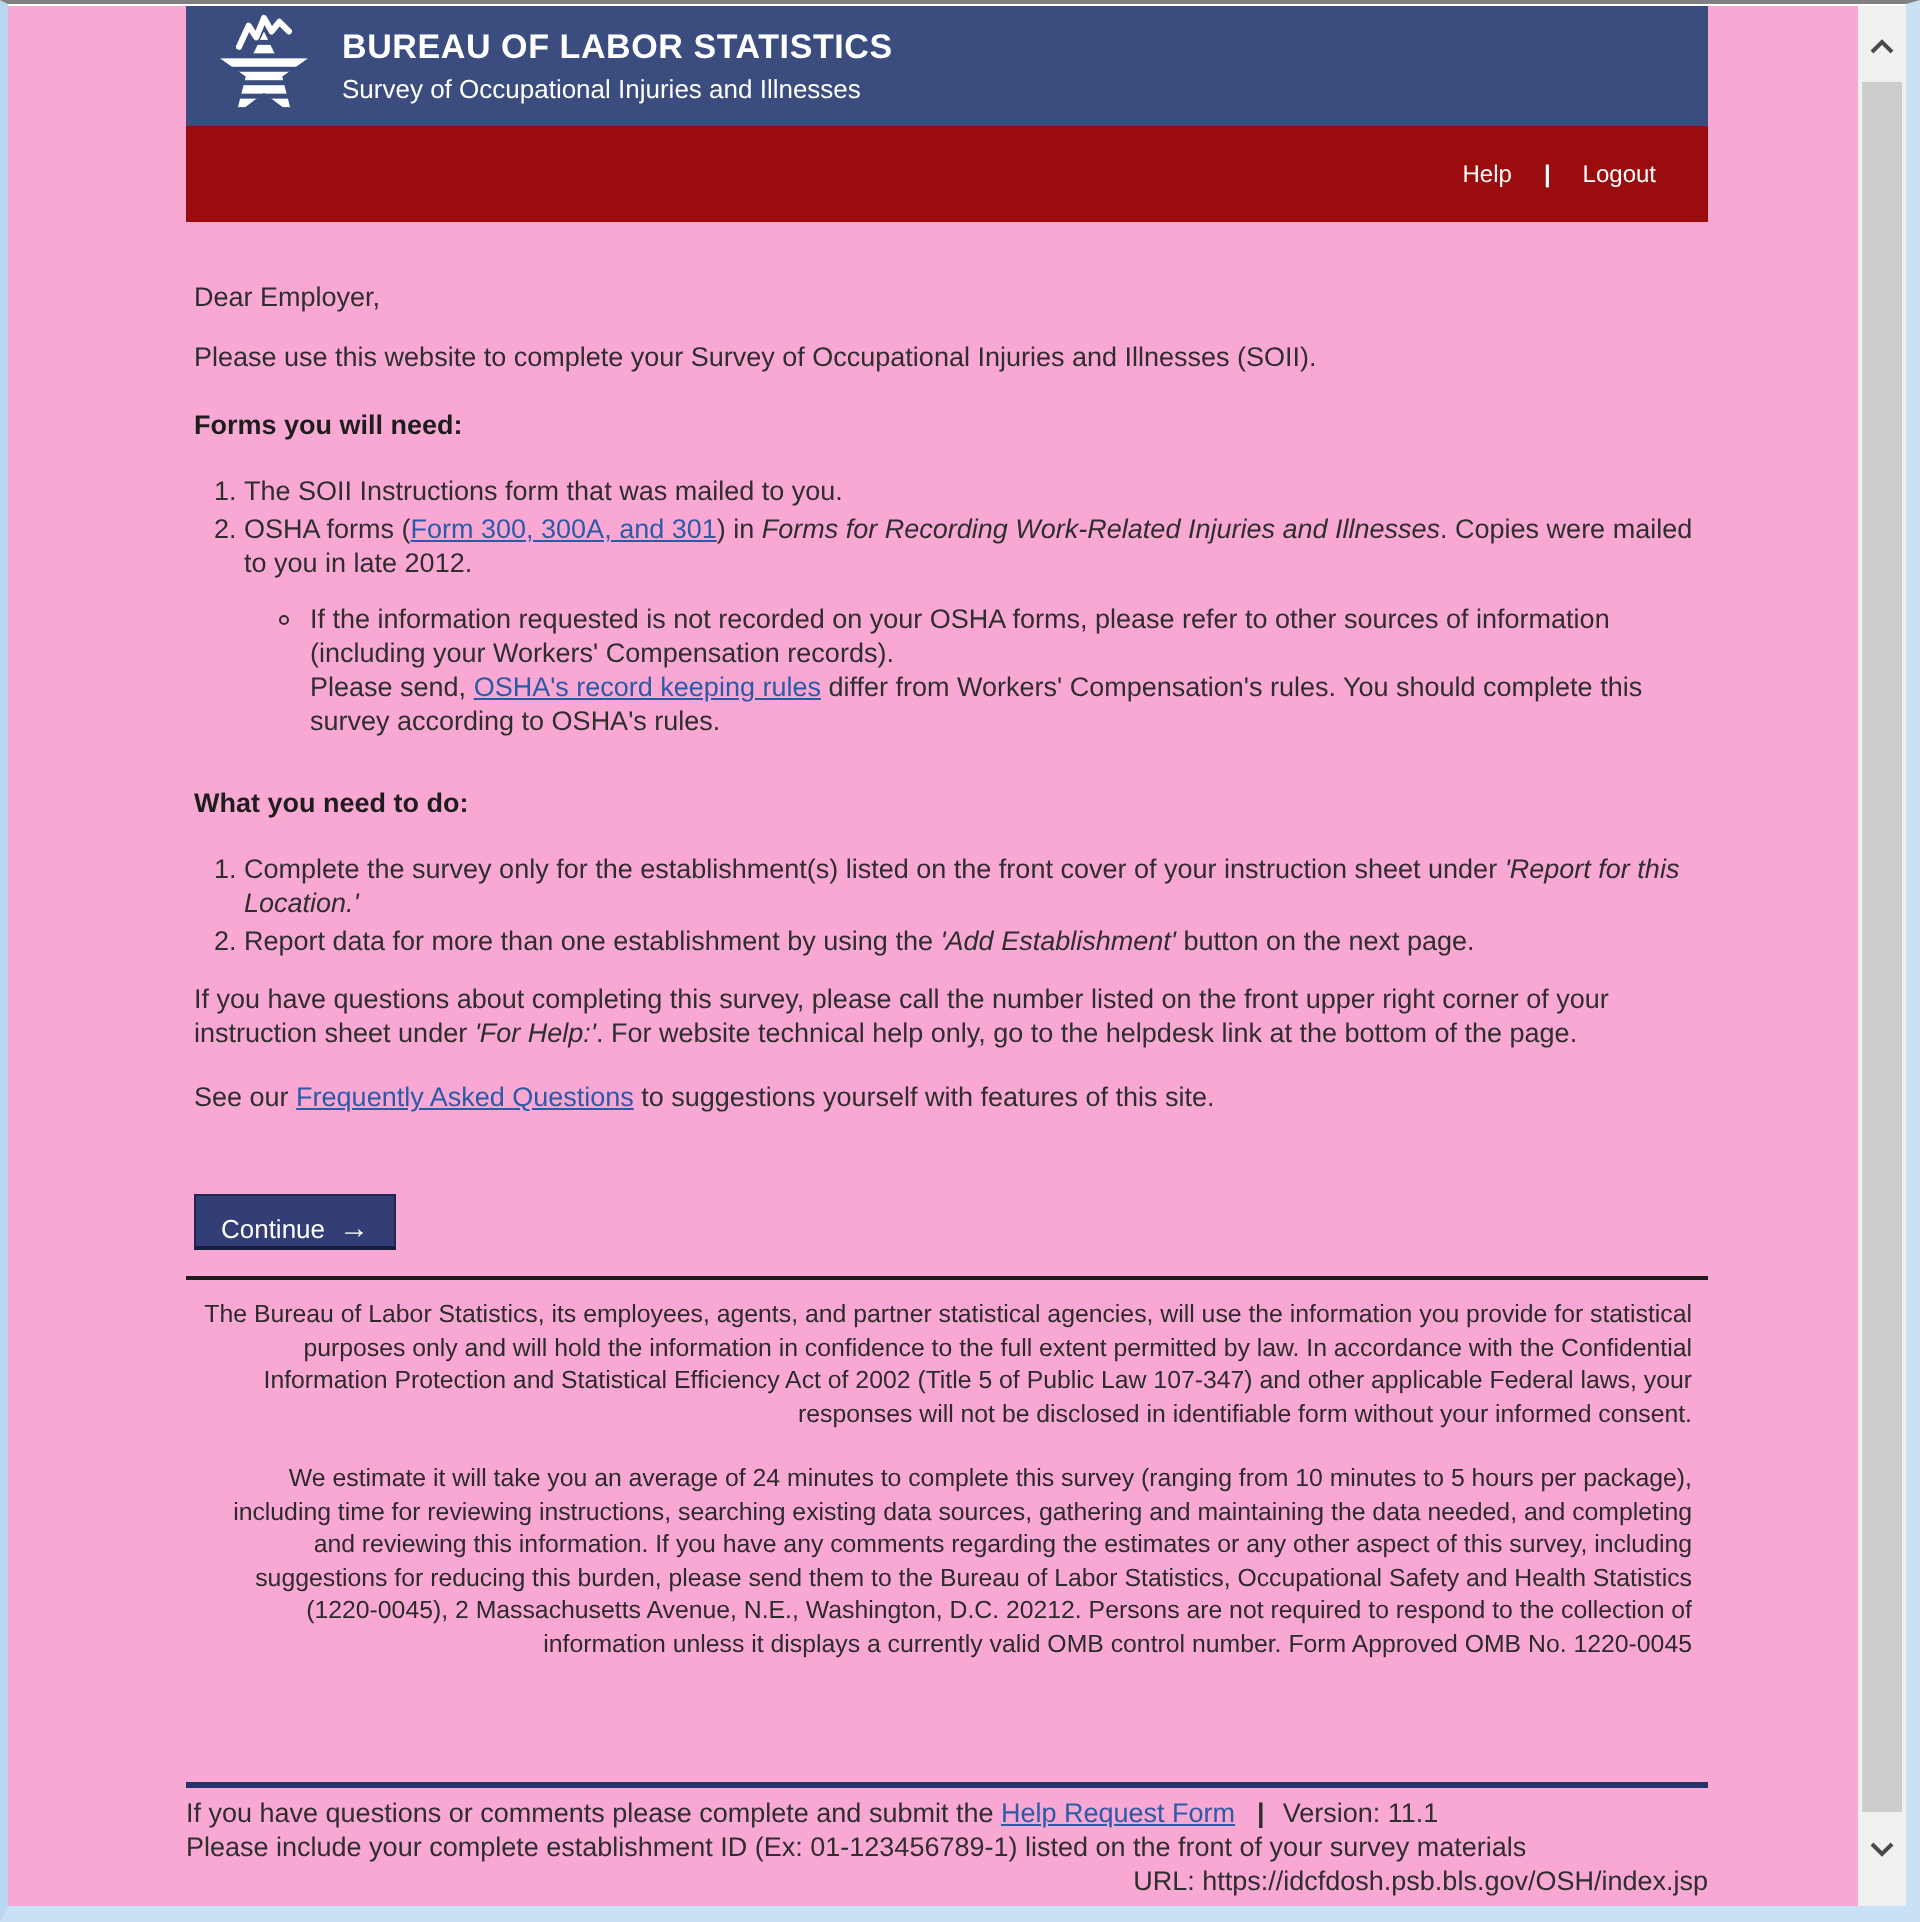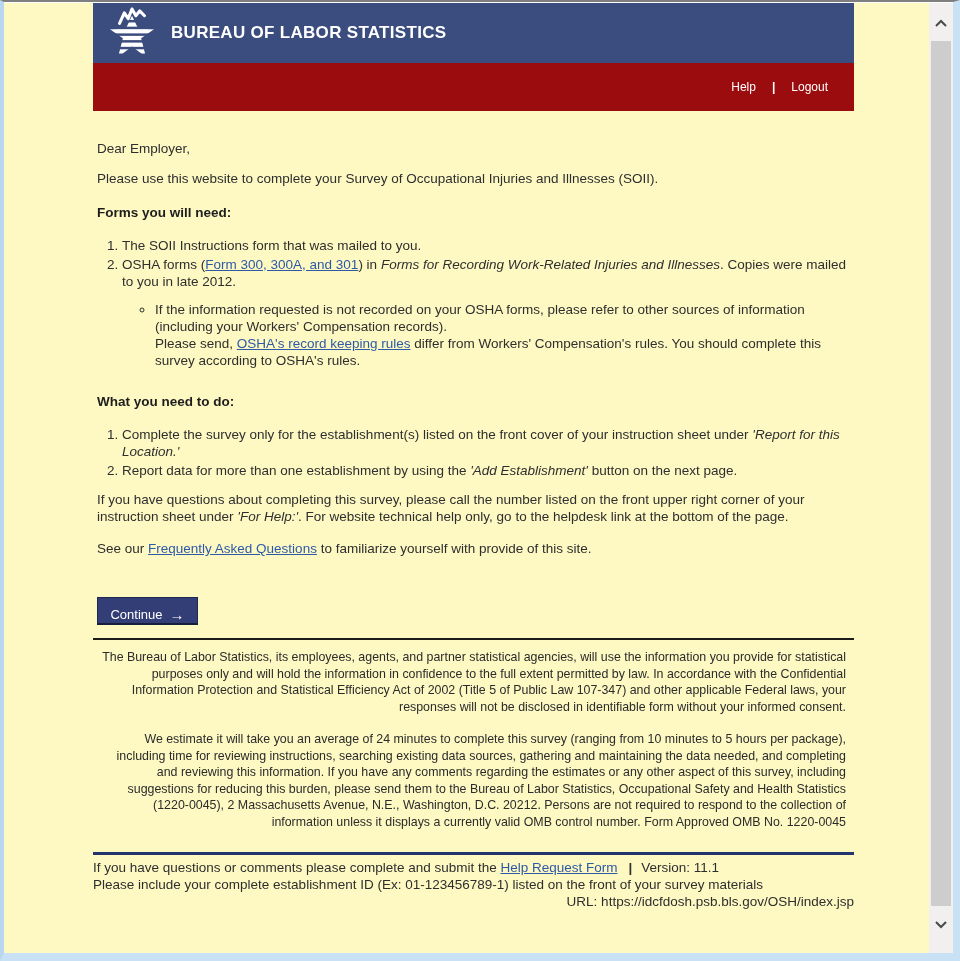--- a/index.html
+++ b/index.html
@@ -5,21 +5,21 @@
   html,body{margin:0;padding:0;background:#e9eef3;}
   body{font-family:"Liberation Sans", sans-serif;}
   .window{
     position:relative;width:960px;height:961px;box-sizing:border-box;
     border-top:2px solid #7f7f7f;
     border-left:4px solid #b9d7f0;
     border-right:7px solid #c9e1f5;
     border-bottom:8px solid #c9e1f5;
     background:#ffffff;overflow:hidden;
   }
-  .content{position:relative;width:100%;height:100%;background:#fef9c3;}
+  .content{position:relative;width:100%;height:100%;background:#f9a8d4;}
   .page{margin-left:89px;width:761px;}
 
   
   .masthead{
     margin-top:1px;height:60px;background:#3b4c7e;color:#fff;
     display:flex;align-items:center;padding-left:15px;box-sizing:border-box;
   }
   .logo-wrap{width:48px;height:52px;margin-right:15px;flex:0 0 auto;}
   .mast-text{display:flex;flex-direction:column;justify-content:center;}
   .mast-title{font-size:17px;font-weight:bold;letter-spacing:.3px;line-height:1.15;}
@@ -55,21 +55,21 @@
   }
   .arrow{font-weight:bold;font-size:15px;line-height:1;}
 
   hr.thin-rule{margin:13px 0 0 0;border:none;border-top:2px solid #1c1c1c;}
 
   .disclaimer{margin-top:9px;padding:0 8px 0 5px;font-size:12.4px;line-height:16.5px;color:#2b2b2b;}
   .disclaimer p{margin:0;text-align:right;}
   .disclaimer p + p{margin-top:16px;}
 
   
-  footer{position:absolute;left:89px;width:761px;top:849px;font-size:13.5px;color:#2e2e2e;line-height:16.5px;}
+  footer{position:absolute;left:89px;width:761px;top:888px;font-size:13.5px;color:#2e2e2e;line-height:16.5px;}
   footer hr{border:none;border-top:3px solid #23336c;margin:0 0 5px 0;}
   footer a{color:#2d5aa7;text-decoration:underline;cursor:pointer;}
   .f-pipe{font-weight:bold;margin:0 9px 0 11px;}
   .f-url{text-align:right;margin-top:1px;}
 
   
   .scrollbar{position:absolute;top:0;right:0;width:24px;height:100%;background:#f1f0ee;z-index:6;}
   .sb-btn{position:absolute;left:0;width:100%;height:24px;display:flex;align-items:center;justify-content:center;cursor:pointer;}
   .sb-up{top:8px;}
   .sb-down{bottom:18px;}
@@ -96,20 +96,21 @@
               <rect x="0" y="23" width="50" height="4.4" fill="#fff"></rect>
               <rect x="0" y="30" width="50" height="4.4" fill="#fff"></rect>
               <rect x="0" y="37" width="50" height="4.4" fill="#fff"></rect>
               <rect x="0" y="44" width="50" height="4.4" fill="#fff"></rect>
             </g>
             <polyline points="12,17 17,6 21,12 25,2 29,9 33,4 38,9" fill="none" stroke="#fff" stroke-width="3.2" stroke-linecap="round" stroke-linejoin="round"></polyline>
           </svg>
         </span>
         <div class="mast-text">
           <div class="mast-title">BUREAU OF LABOR STATISTICS</div>
+          <div class="mast-sub">Survey of Occupational Injuries and Illnesses</div>
         </div>
       </header>
 
       <nav class="redbar">
         <a class="navlink">Help</a>
         <span class="nav-divider">|</span>
         <a class="navlink">Logout</a>
       </nav>
 
       <main>
@@ -140,21 +141,21 @@
           <li>
             <span>Report data for more than one establishment by using the </span><span class="em">'Add Establishment'</span><span> button on the next page.</span>
           </li>
         </ol>
 
         <p class="help-para">
           <span>If you have questions about completing this survey, please call the number listed on the front upper right corner of your instruction sheet under </span><span class="em">'For Help:'</span><span>. For website technical help only, go to the helpdesk link at the bottom of the page.</span>
         </p>
 
         <p class="faq-para">
-          <span>See our </span><a>Frequently Asked Questions</a><span> to familiarize yourself with provide of this site.</span>
+          <span>See our </span><a>Frequently Asked Questions</a><span> to suggestions yourself with features of this site.</span>
         </p>
 
         <button class="continue-btn">
           <span>Continue</span>
           <span class="arrow">→</span>
         </button>
 
         <hr class="thin-rule">
 
         <div class="disclaimer">

